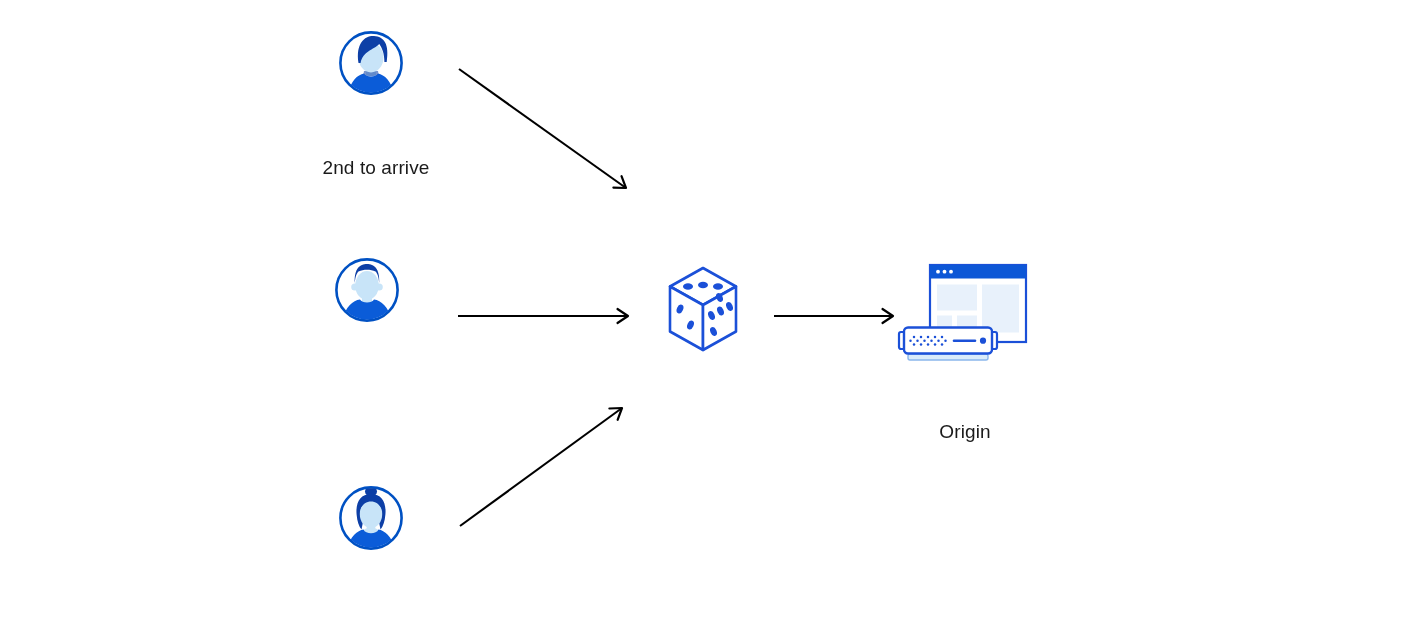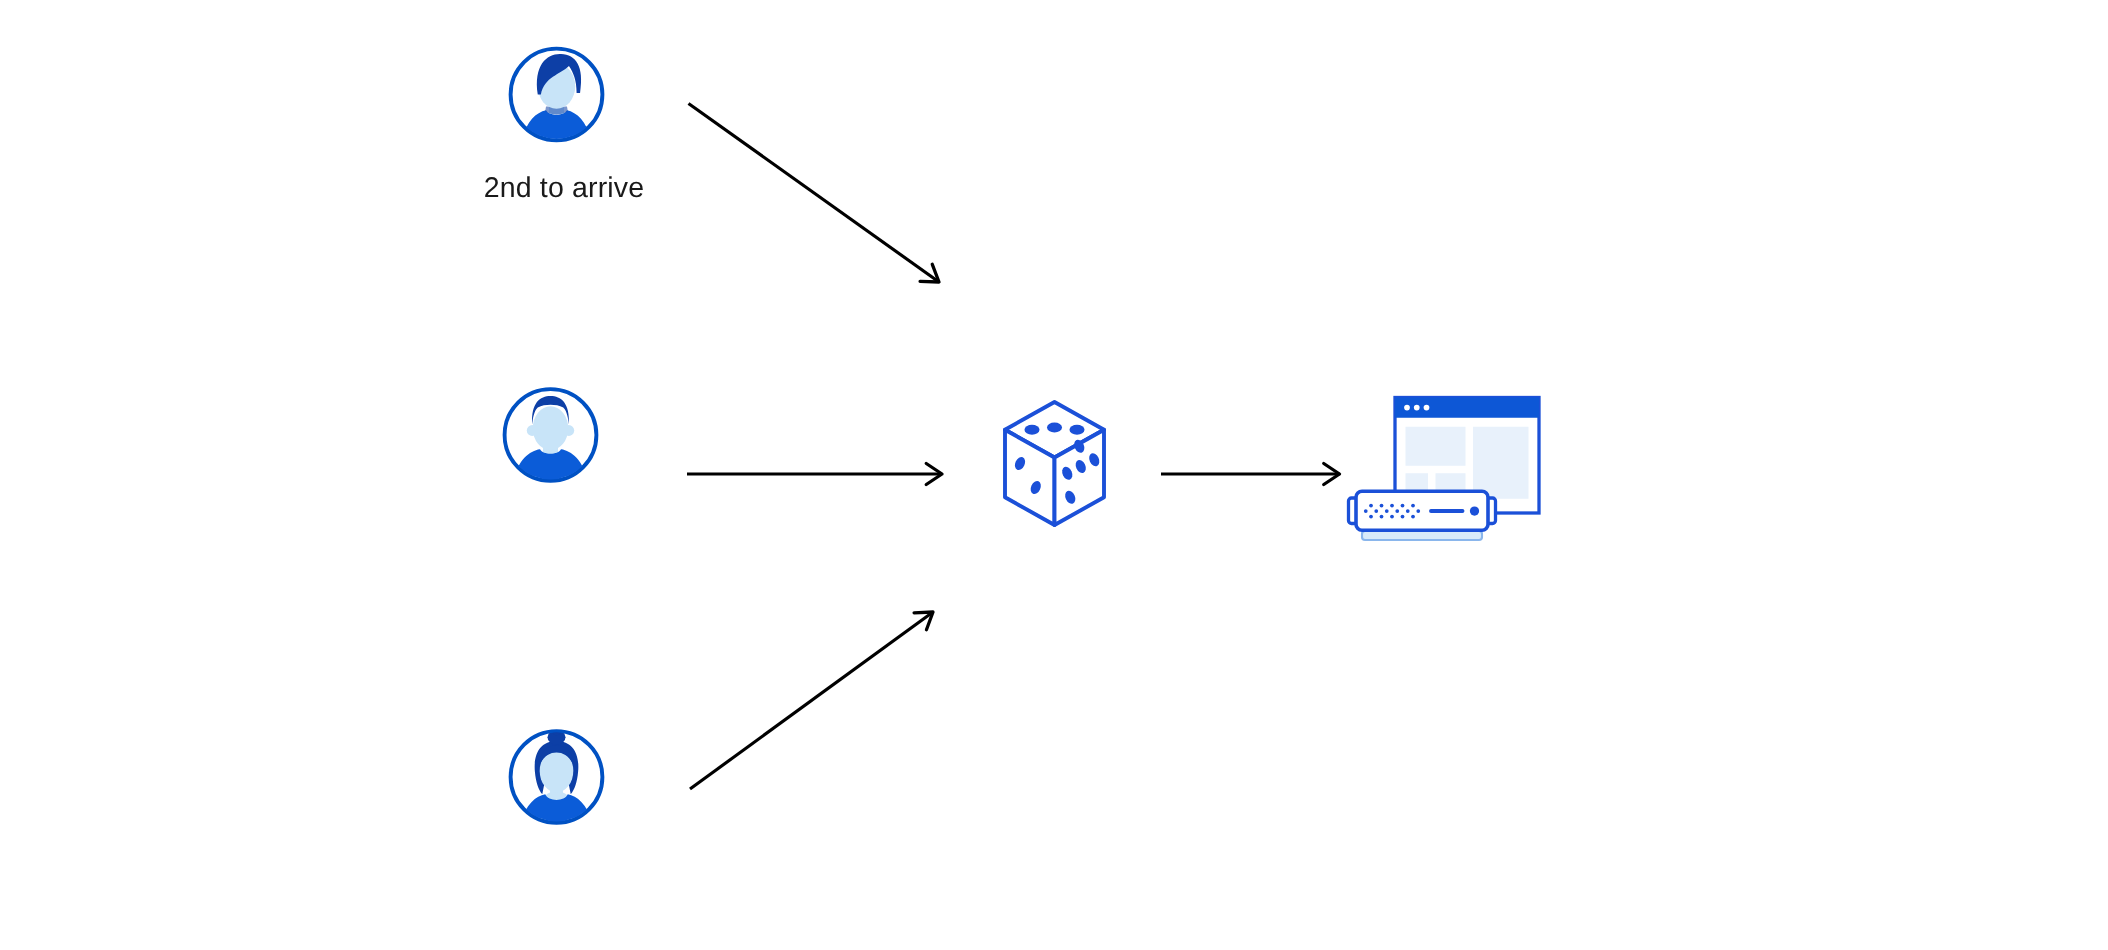--- a/index.html
+++ b/index.html
@@ -13,20 +13,21 @@
   }
   .abs { position: absolute; }
   .node-label {
     position: absolute;
     width: 200px;
     text-align: center;
     font-size: 19px;
     line-height: 22px;
     color: #1a1a1a;
     letter-spacing: 0.1px;
+    margin-top: 42px;
   }
   svg { display: block; }
 </style>
 </head>
 <body>
 
 <div class="canvas">
 
   <svg class="abs" style="left:0;top:0;" width="1405" height="633" viewBox="0 0 1405 633">
     <defs>
@@ -150,14 +151,15 @@
         <circle cx="17" cy="81.4" r="1.25"></circle>
           <circle cx="24" cy="81.4" r="1.25"></circle>
           <circle cx="31" cy="81.4" r="1.25"></circle>
           <circle cx="38" cy="81.4" r="1.25"></circle>
           <circle cx="45" cy="81.4" r="1.25"></circle>
       </g>
       <line x1="57" y1="77.7" x2="78" y2="77.7" stroke="#1b50d8" stroke-width="2.6" stroke-linecap="round"></line>
       <circle cx="86" cy="77.7" r="3.1" fill="#1b50d8"></circle>
     </g>
   </svg>
+  <div class="node-label" style="left:865px;top:379px;">Origin</div>
 
 </div>
 
 </body></html>

